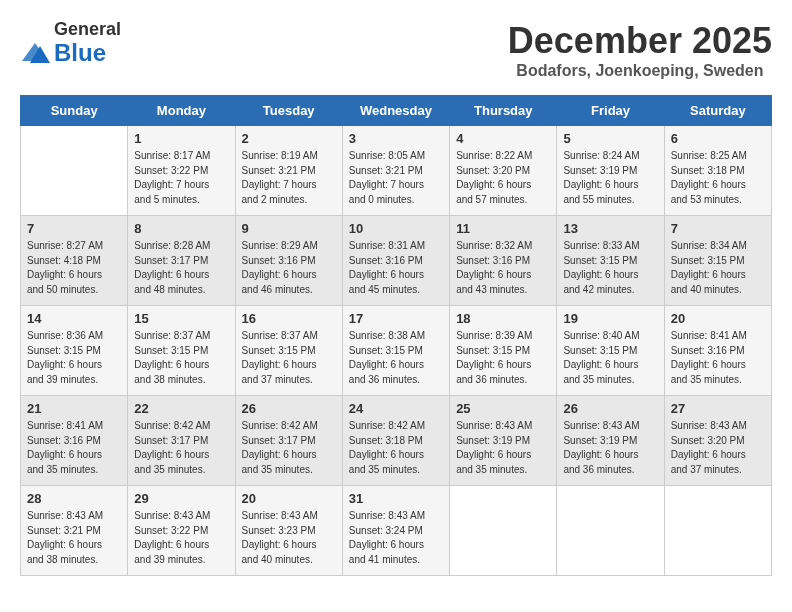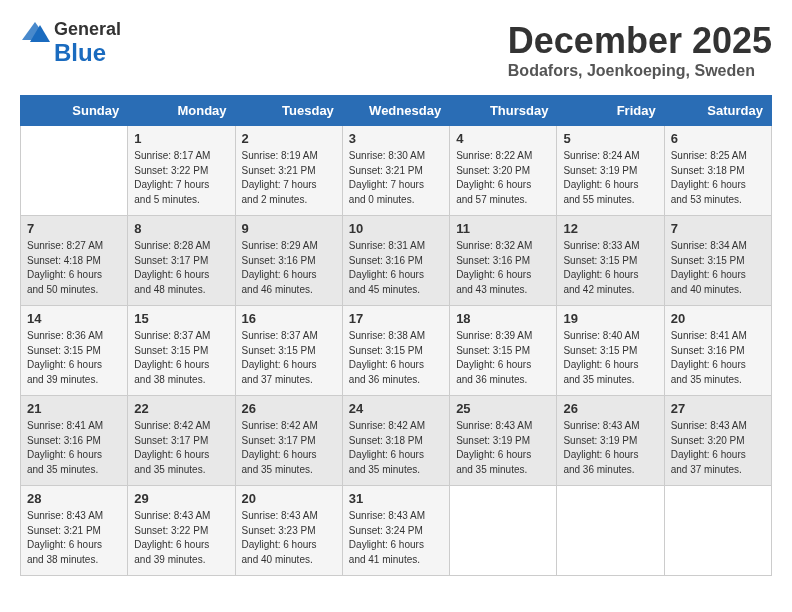--- a/index.html
+++ b/index.html
@@ -11,21 +11,21 @@
       padding: 20px;
     }
     .header {
       display: flex;
       justify-content: space-between;
       align-items: flex-start;
       margin-bottom: 15px;
     }
     .logo {
       display: flex;
-      align-items: flex-start;
+      align-items: flex-end;
     }
     .logo-text {
       display: flex;
       flex-direction: column;
       line-height: 1.1;
     }
     .logo-general {
       font-size: 18px;
       font-weight: bold;
       color: #333;
@@ -34,21 +34,21 @@
       font-size: 24px;
       font-weight: bold;
       color: #1a6bbf;
     }
     .logo-icon {
       width: 30px;
       height: 25px;
       margin-right: 4px;
     }
     .title-section {
-      text-align: left;
+      text-align: center;
     }
     .month-title {
       font-size: 36px;
       font-weight: bold;
       color: #333;
     }
     .location {
       font-size: 16px;
       color: #555;
       font-weight: bold;
@@ -56,22 +56,22 @@
     table {
       width: 100%;
       border-collapse: collapse;
       table-layout: fixed;
     }
     thead tr th {
       background-color: #2a6db5;
       color: #fff;
       font-size: 13px;
       font-weight: bold;
-      padding: 7px 8px;
-      text-align: right;
+      padding: 7px 16px;
+      text-align: center;
       border: 1px solid #2a6db5;
     }
     tbody tr td {
       vertical-align: top;
       border: 1px solid #ccc;
       padding: 5px 6px;
       height: 90px;
       font-size: 11px;
       color: #333;
       background: #fff;
@@ -140,21 +140,21 @@
         </td>
         <td>
           <div class="day-number">2</div>
           <div class="day-info">Sunrise: 8:19 AM
 Sunset: 3:21 PM
 Daylight: 7 hours
 and 2 minutes.</div>
         </td>
         <td>
           <div class="day-number">3</div>
-          <div class="day-info">Sunrise: 8:30 AM
+          <div class="day-info">Sunrise: 8:05 AM
 Sunset: 3:21 PM
 Daylight: 7 hours
 and 0 minutes.</div>
         </td>
         <td>
           <div class="day-number">4</div>
           <div class="day-info">Sunrise: 8:22 AM
 Sunset: 3:20 PM
 Daylight: 6 hours
 and 57 minutes.</div>
@@ -204,21 +204,21 @@
 and 45 minutes.</div>
         </td>
         <td>
           <div class="day-number">11</div>
           <div class="day-info">Sunrise: 8:32 AM
 Sunset: 3:16 PM
 Daylight: 6 hours
 and 43 minutes.</div>
         </td>
         <td>
-          <div class="day-number">12</div>
+          <div class="day-number">13</div>
           <div class="day-info">Sunrise: 8:33 AM
 Sunset: 3:15 PM
 Daylight: 6 hours
 and 42 minutes.</div>
         </td>
         <td>
           <div class="day-number">7</div>
           <div class="day-info">Sunrise: 8:34 AM
 Sunset: 3:15 PM
 Daylight: 6 hours

